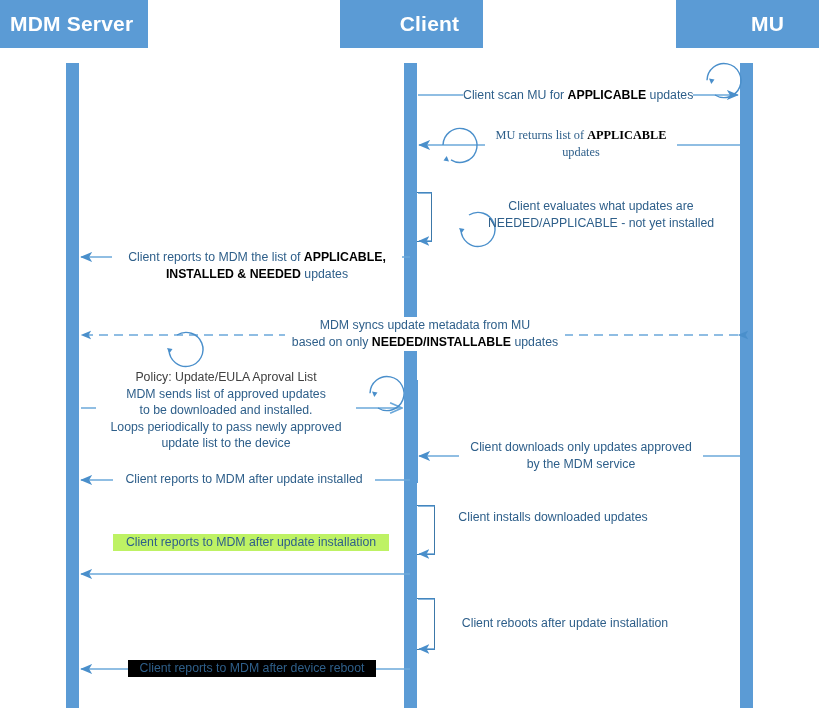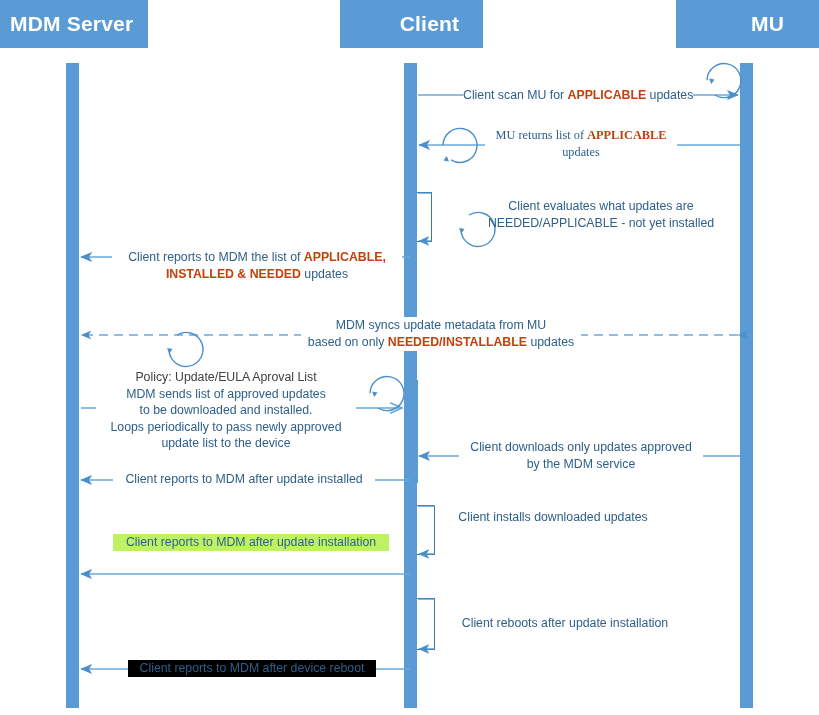--- a/index.html
+++ b/index.html
@@ -28,21 +28,21 @@
 
   
   .msg-label{
     position:absolute;
     color:#2E5F8A;
     font-size:12.3px;
     line-height:17px;
     text-align:center;
     white-space:nowrap;
   }
-  .msg-label b{font-weight:bold;color:#c2410c;}
+  .msg-label b{font-weight:bold;color:#000000;}
   .msg-label .policy{color:#404040;font-weight:normal;}
 
   svg.overlay{position:absolute;left:0;top:0;width:819px;height:715px;pointer-events:none;}
 </style>
 </head>
 <body>
 
 <div id="stage">
 
   <div class="actor-box left" style="left:0px;top:0px;width:148px;height:48px;">
@@ -143,21 +143,21 @@
   </svg>
 
   <div class="msg-label" style="left:463px;top:87px;width:230px;background:#fff;">Client scan MU for <b>APPLICABLE</b> updates</div>
 
   <div class="msg-label" style="left:485px;top:127px;width:192px;background:#fff;font-family:Liberation Serif, serif;">MU returns list of <b>APPLICABLE</b><br>updates</div>
 
   <div class="msg-label" style="left:485px;top:198px;width:232px;">Client evaluates what updates are<br>NEEDED/APPLICABLE - not yet installed</div>
 
   <div class="msg-label" style="left:112px;top:249px;width:290px;background:#fff;">Client reports to MDM the list of <b>APPLICABLE,</b><br><b>INSTALLED &amp; NEEDED</b> updates</div>
 
-  <div class="msg-label" style="left:285px;top:317px;width:280px;background:#fff;margin-left:16px;">MDM syncs update metadata from MU<br>based on only <b>NEEDED/INSTALLABLE</b> updates</div>
+  <div class="msg-label" style="left:285px;top:317px;width:280px;background:#fff;">MDM syncs update metadata from MU<br>based on only <b>NEEDED/INSTALLABLE</b> updates</div>
 
   <div class="msg-label" style="left:96px;top:369px;width:260px;background:#fff;line-height:16.5px;"><span class="policy">Policy: Update/EULA Aproval List</span><br>MDM sends list of approved updates<br>to be downloaded and installed.<br>Loops periodically to pass newly approved<br>update list to the device</div>
 
   <div class="msg-label" style="left:459px;top:439px;width:244px;background:#fff;">Client downloads only updates approved<br>by the MDM service</div>
 
   <div class="msg-label" style="left:113px;top:471px;width:262px;background:#fff;">Client reports to MDM after update installed</div>
 
   <div class="msg-label" style="left:448px;top:509px;width:210px;">Client installs downloaded updates</div>
 
   <div class="msg-label" style="left:113px;top:534px;width:276px;background:#bef264;">Client reports to MDM after update installation</div>

